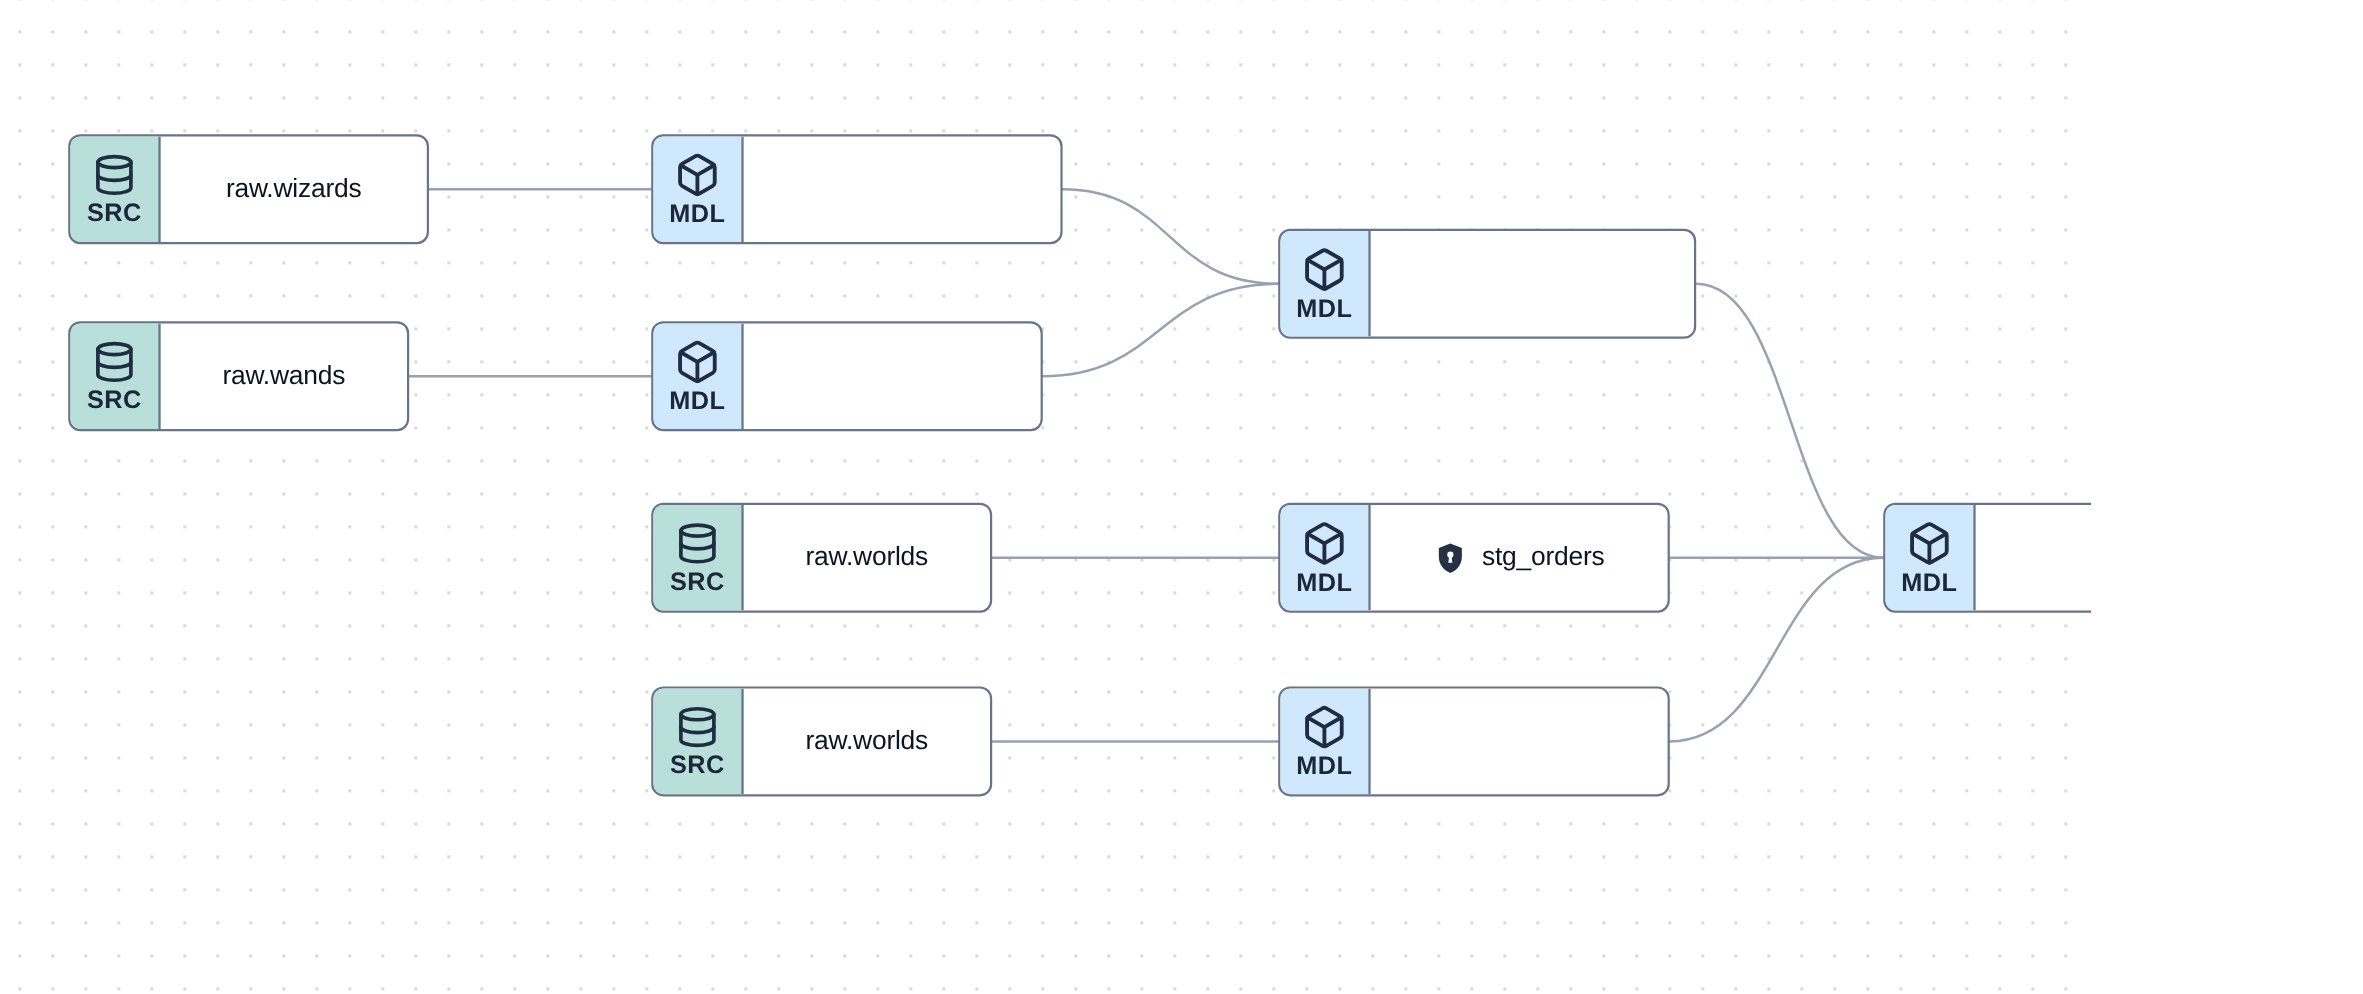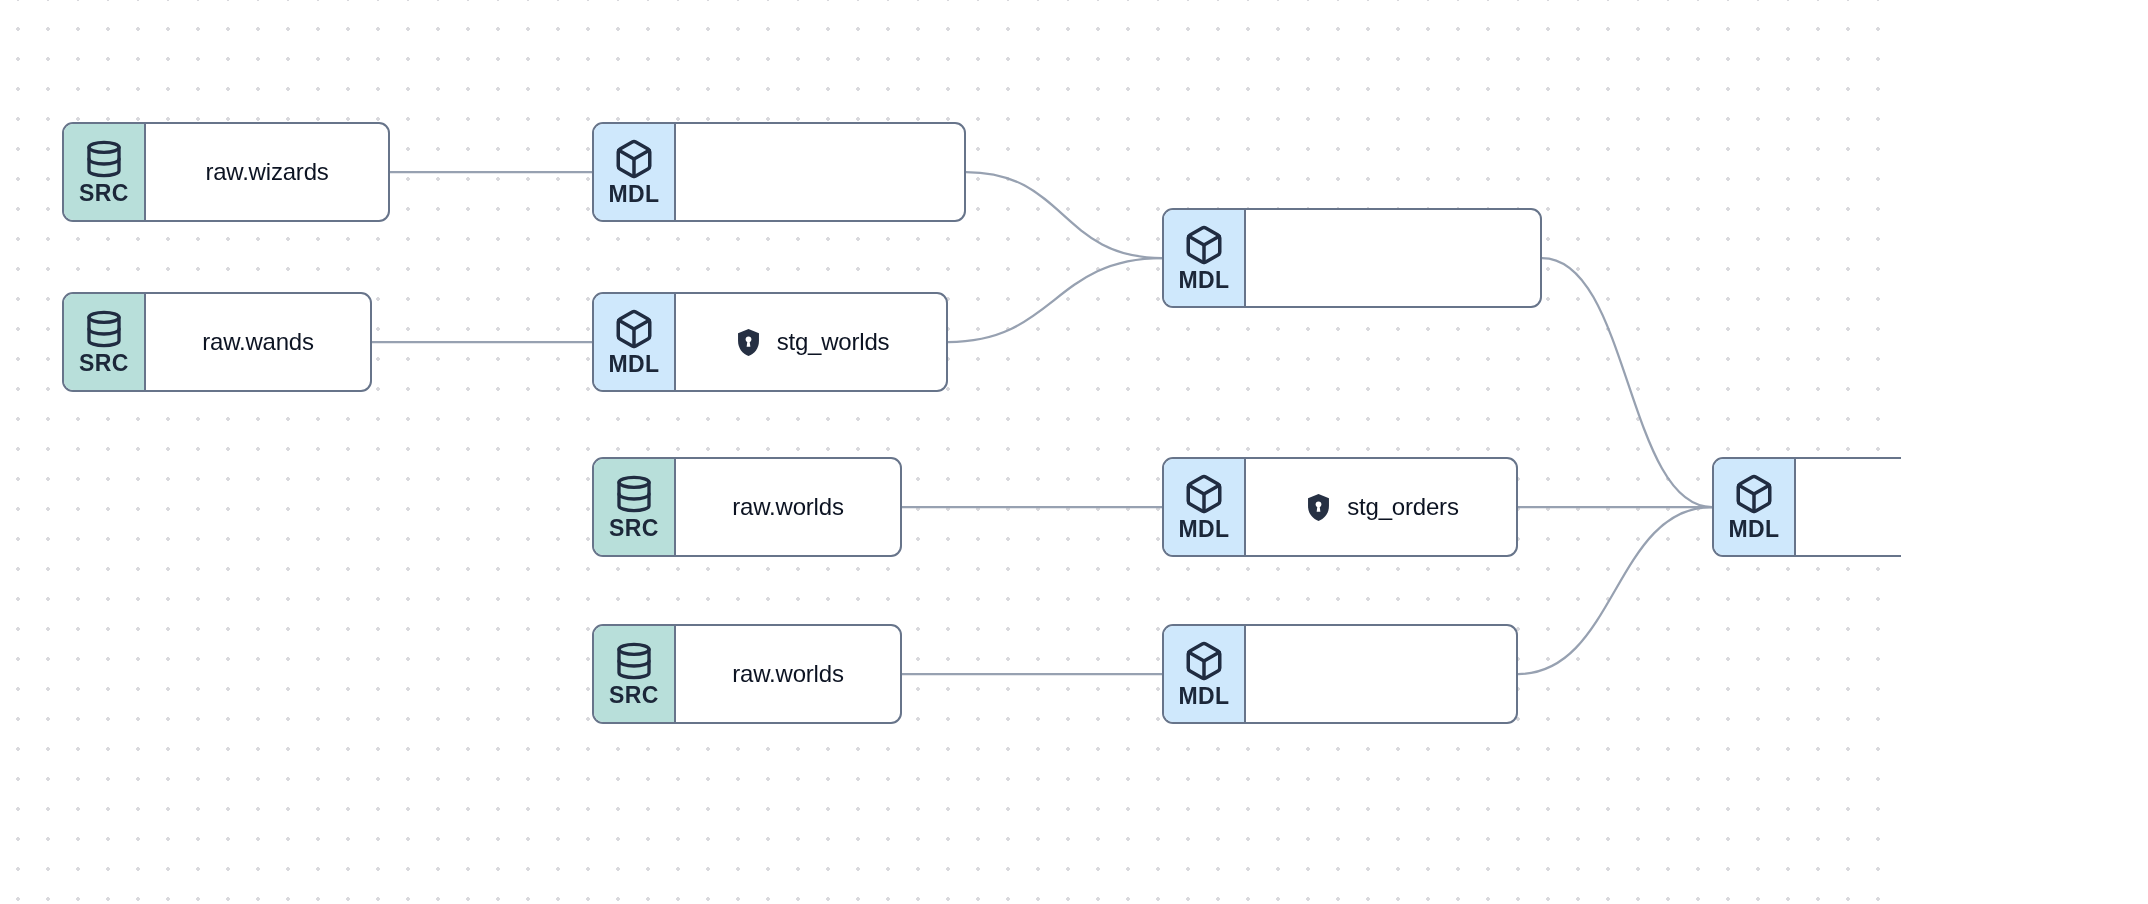--- a/index.html
+++ b/index.html
@@ -91,30 +91,20 @@
     <div class="badge" style="background: rgb(207, 232, 252);">
       <span class="badge-icon">
           <svg viewBox="0 0 24 24" width="42" height="42" fill="none" stroke="#202c41" stroke-width="2" stroke-linecap="round" stroke-linejoin="round">
     <path d="M21 8a2 2 0 0 0-1-1.73l-7-4a2 2 0 0 0-2 0l-7 4A2 2 0 0 0 3 8v8a2 2 0 0 0 1 1.73l7 4a2 2 0 0 0 2 0l7-4A2 2 0 0 0 21 16Z"></path>
     <path d="m3.3 7 8.7 5 8.7-5"></path>
     <path d="M12 22V12"></path>
   </svg>
         </span>
       <span class="badge-label">MDL</span>
     </div>
-    <div class="panel">
-      <span class="shield-wrap">
-          <svg viewBox="0 0 24 24" width="31" height="33">
-    <path fill="#263043" d="M12 1.6 3.9 4.8v6c0 5.7 3.4 9.8 8.1 11.6 4.7-1.8 8.1-5.9 8.1-11.6v-6Z"></path>
-    <circle cx="12" cy="9.5" r="2.2" fill="#ffffff"></circle>
-    <path fill="#ffffff" d="M11.2 10.7h1.6l.65 4.5h-2.9Z"></path>
-  </svg>
-        </span>
-      <span class="node-label">stg_worlds</span>
-    </div>
   </div>
     <div class="node" style="left: 1162px; top: 208px; width: 380px; height: 100px;">
     <div class="badge" style="background: rgb(207, 232, 252);">
       <span class="badge-icon">
           <svg viewBox="0 0 24 24" width="42" height="42" fill="none" stroke="#202c41" stroke-width="2" stroke-linecap="round" stroke-linejoin="round">
     <path d="M21 8a2 2 0 0 0-1-1.73l-7-4a2 2 0 0 0-2 0l-7 4A2 2 0 0 0 3 8v8a2 2 0 0 0 1 1.73l7 4a2 2 0 0 0 2 0l7-4A2 2 0 0 0 21 16Z"></path>
     <path d="m3.3 7 8.7 5 8.7-5"></path>
     <path d="M12 22V12"></path>
   </svg>
         </span>

